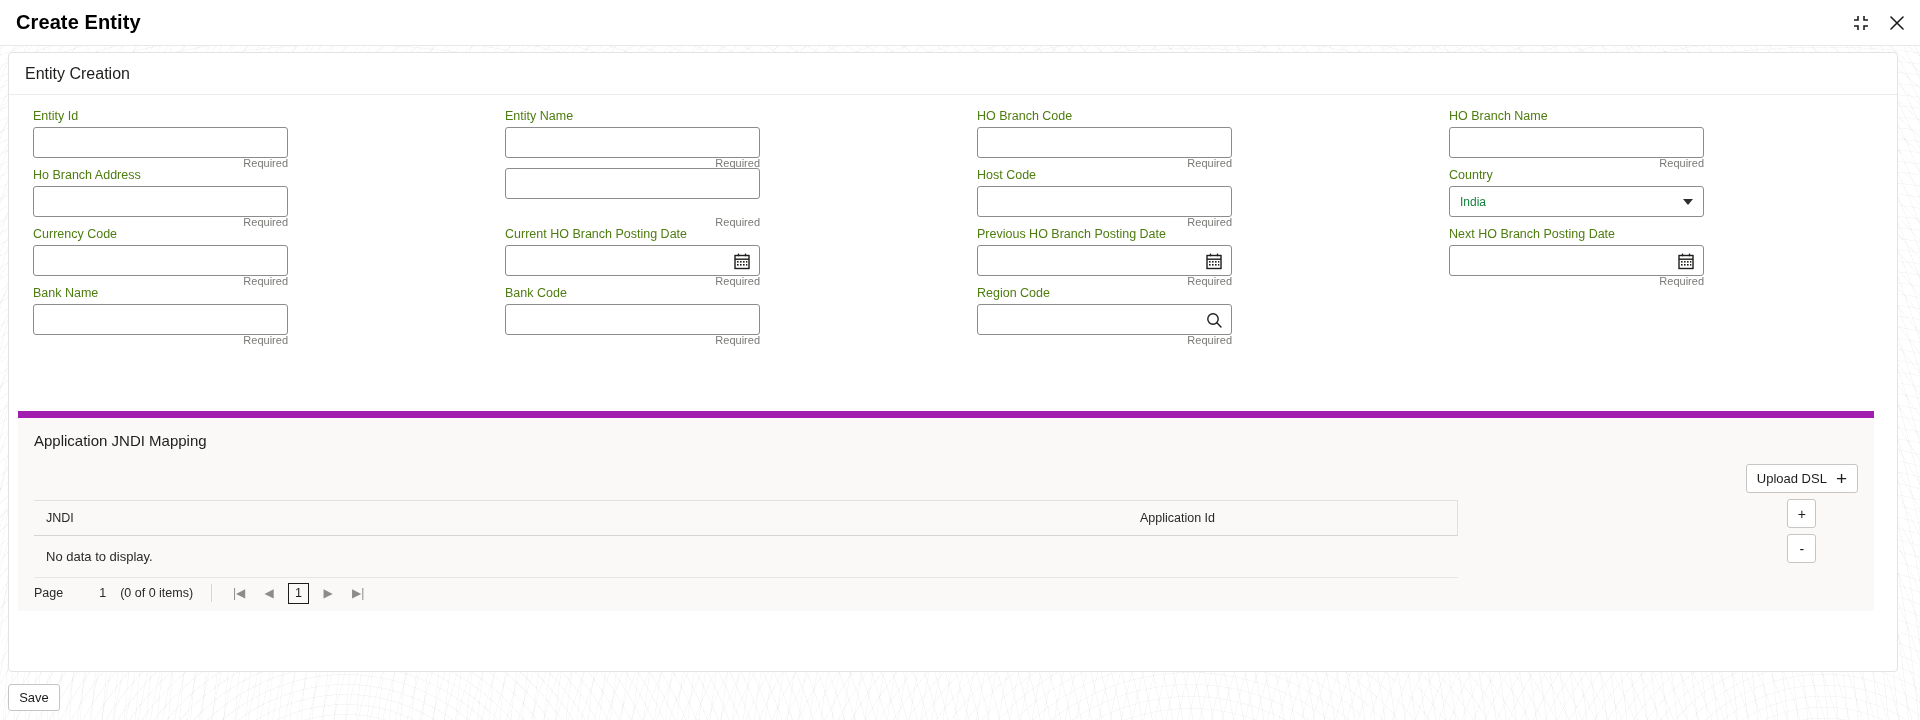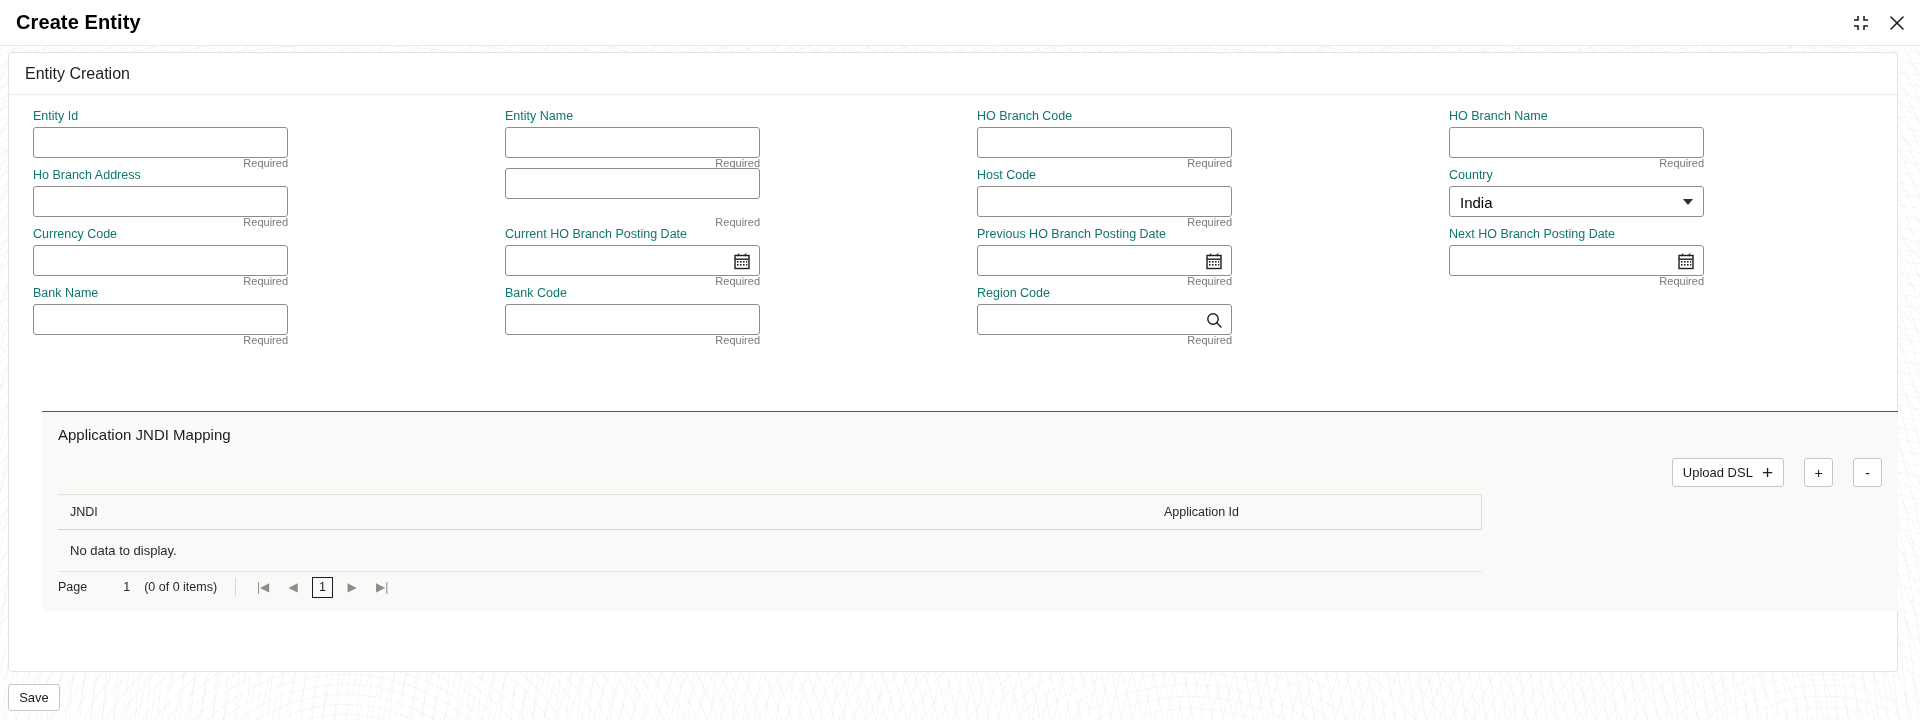--- a/index.html
+++ b/index.html
@@ -59,33 +59,33 @@
 
   
   .form-grid {
     padding: 14px 0 0 0;
     display: grid;
     grid-template-columns: 472px 472px 472px 472px;
     column-gap: 0; row-gap: 0;
   }
   .field { padding: 0 0 0 24px; height: 59px; position: relative; }
   .f-label {
-    font-size: 12.5px; color: #0f766e; line-height: 14px;
+    font-size: 12.5px; color: #4d7c0f; line-height: 14px;
     margin-bottom: 4px; white-space: nowrap;
   }
   .f-input {
     position: relative;
     width: 255px; height: 31px;
     border: 1px solid #8c8c8c; border-radius: 3px;
     background: #ffffff;
   }
   .f-input .val {
     position: absolute; left: 10px; top: 50%;
     transform: translateY(-50%);
-    font-size: 15px; color: #000000;
+    font-size: 12px; color: #15803d;
   }
   .f-req {
     position: absolute; left: 24px; top: 48px;
     width: 255px; text-align: right;
     font-size: 11px; color: #7a7976; line-height: 12px;
   }
   .f-icon {
     position: absolute; right: 8px; top: 50%;
     transform: translateY(-50%);
     width: 18px; height: 18px; cursor: pointer;
@@ -94,32 +94,32 @@
     position: absolute; right: 10px; top: 50%;
     transform: translateY(-50%);
     width: 0; height: 0;
     border-left: 5px solid transparent;
     border-right: 5px solid transparent;
     border-top: 6px solid #2e2e2c;
   }
 
   
   .jndi-panel {
-    position: absolute; left: 33px; top: 358px;
+    position: absolute; left: 9px; top: 358px;
     width: 1856px; height: 200px;
     background: #faf9f8;
-    border-top: 1px solid #a21caf;
+    border-top: 7px solid #a21caf;
   }
   .jndi-title {
     font-size: 15px; color: #1d1d1b;
     padding: 14px 0 0 16px;
   }
   .jndi-toolbar {
     position: absolute; right: 16px; top: 46px;
-    display: flex; align-items: center; gap: 20px;
+    display: flex; align-items: center; gap: 6px; flex-direction: column;
   }
   .btn {
     background: #ffffff;
     border: 1px solid #c7c6c3;
     border-radius: 3px;
     font-family: "Liberation Sans", sans-serif;
     font-size: 13px; color: #1d1d1b;
     cursor: pointer;
     display: inline-flex; align-items: center; justify-content: center;
   }

